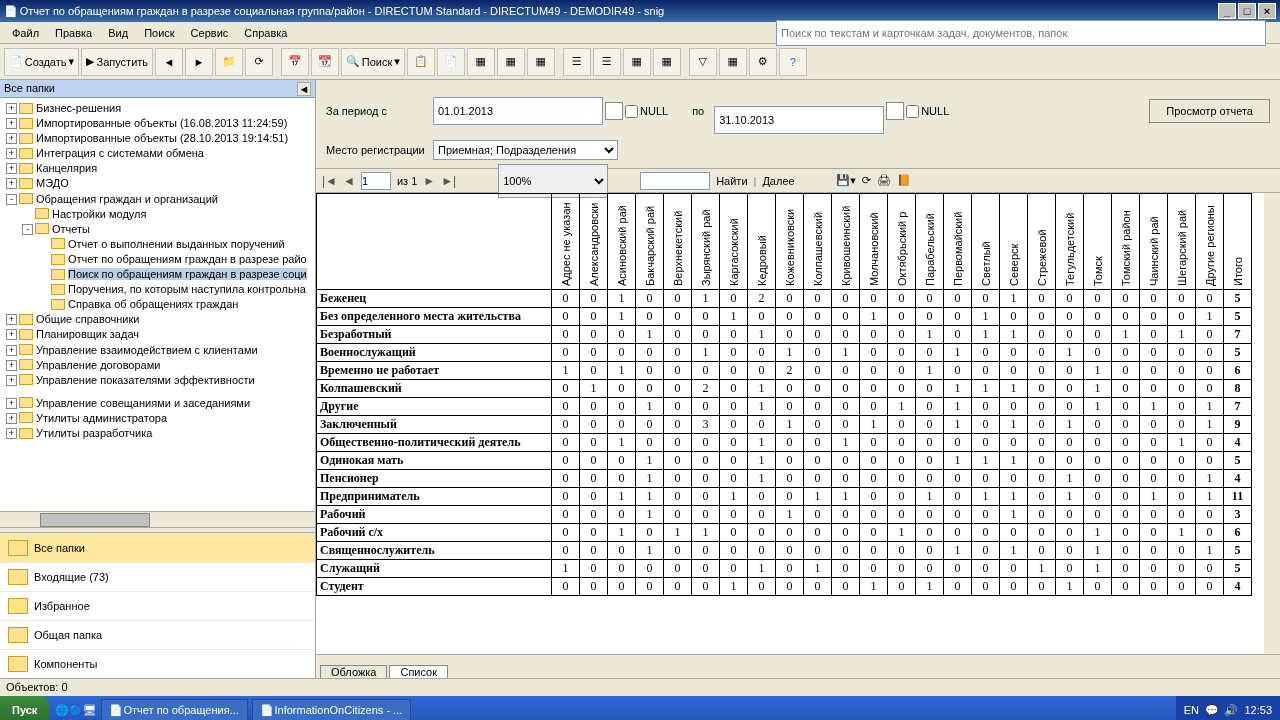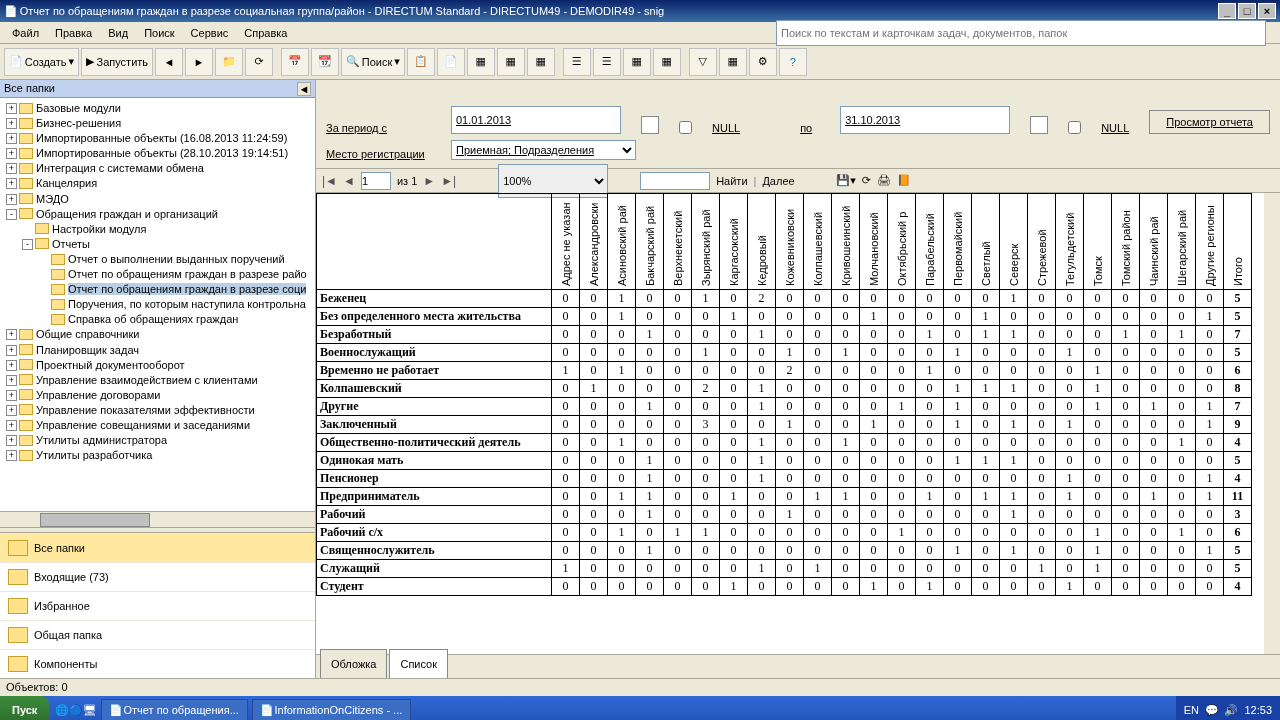--- a/index.html
+++ b/index.html
@@ -27,41 +27,41 @@
 .tree .lbl { vertical-align:middle; }
 .tree .sel { background:#b8cfe5; }
 .hscroll { height:16px; background:#ece9d8; border-top:1px solid #aca899; position:relative; }
 .hscroll .thumb { position:absolute; left:40px; width:110px; height:14px; top:1px; background:#c0c0c0; border:1px solid #888; }
 .splitbar { height:6px; background:#ece9d8; border-top:1px solid #aca899; border-bottom:1px solid #aca899; text-align:center; color:#888; }
 .navlist .navitem { display:flex; align-items:center; padding:6px 8px; gap:6px; border-top:1px solid #ece9d8; cursor:default; }
 .navlist .navitem .folder { width:20px; height:16px; background:#ffe28a; border:1px solid #c8a030; }
 .navlist .navitem.active { background:#ffe8a0; }
 .right { flex:1; background:#fff; display:flex; flex-direction:column; }
 .params { background:#ece9d8; padding:8px 10px; border-bottom:1px solid #aca899; display:flex; flex-direction:column; gap:6px; }
-.params .row { display:flex; align-items:flex-end; gap:20px;text-decoration:underline; }
+.params .row { display:flex; align-items:center; gap:2px; }
 .params label { width:105px; }
 .params input[type=text] { height:28px; border:1px solid #7f9db9; padding:0 4px; background:#fff; }
 .params select { height:20px; border:1px solid #7f9db9; background:#fff; }
 .params .cal { width:18px; height:18px; border:1px solid #888; background:#fff; display:inline-block; }
 .params .viewbtn { margin-left:auto; height:24px; padding:0 16px; border:1px solid #888; background:#ece9d8; cursor:default; }
 .rviewer { background:#ece9d8; height:24px; display:flex; align-items:center; padding:0 6px; gap:6px; border-bottom:1px solid #aca899; }
 .rviewer .nav { font-size:12px; color:#555; cursor:default; }
 .rviewer input { height:18px; border:1px solid #7f9db9; }
 .rviewer select { height:34px; border:1px solid #7f9db9; }
 .rviewer .sep { color:#888; }
 .report { flex:1; overflow:auto; position:relative; }
 .report table { border-collapse:collapse; }
 .report th, .report td { border:1px solid #000; padding:1px 3px; text-align:center; font-family:'Times New Roman',serif; font-size:12px; }
 .report th.rowhdr { width:235px; text-align:left; font-weight:bold; height:18px; }
 .report th.colhdr { height:96px; width:28px; vertical-align:bottom; padding-bottom:4px; font-weight:normal; }
 .report th.colhdr .rot { transform:rotate(-90deg); white-space:nowrap; width:14px; margin:0 auto; font-size:11px; }
 .report td.rowname { text-align:left; font-weight:bold; }
 .report td.total { font-weight:bold; }
 .bottomtabs { height:24px; background:#ece9d8; border-top:1px solid #aca899; display:flex; align-items:flex-end; padding:0 4px; }
-.bottomtabs .tab { padding:8px 10px; border:1px solid #888; background:#ece9d8; border-bottom:none; margin-right:2px; cursor:default; }
+.bottomtabs .tab { padding:0 10px; border:1px solid #888; background:#ece9d8; border-bottom:none; margin-right:2px; cursor:default; }
 .bottomtabs .tab.active { background:#fff; }
 .status { height:18px; background:#ece9d8; border-top:1px solid #aca899; padding:2px 6px; }
 .taskbar { height:28px; background:linear-gradient(#3168d5,#2355b8); display:flex; align-items:center; color:#fff; }
 .taskbar .start { background:linear-gradient(#3c8b3c,#2d6e2d); height:28px; display:flex; align-items:center; padding:0 12px; font-weight:bold; border-radius:0 8px 8px 0; }
 .taskbar .tray { margin-left:auto; background:#1941a5; height:28px; display:flex; align-items:center; padding:0 8px; gap:6px; }
 .taskbar .titem { background:#3a6ec5; height:22px; display:flex; align-items:center; padding:0 8px; margin-left:4px; border:1px solid #2a4a95; max-width:180px; }
 .vscroll { position:absolute; right:0; top:0; bottom:0; width:16px; background:#ece9d8; }
 </style>
 </head>
 <body>
@@ -111,42 +111,40 @@
   <div class="tbtn icononly" style="color:#1e6fd8">?</div>
 </div>
 
 <div class="body">
   <div class="left">
     <div class="hdr">
       <span>Все папки</span>
       <span class="arrow">◄</span>
     </div>
     <div class="tree" id="tree">
-        <div class="node" style="padding-left: 4px;"><span class="exp">+</span><span class="folder"></span><span class="lbl">Базовые модули</span></div>
         <div class="node" style="padding-left: 4px;"><span class="exp">+</span><span class="folder"></span><span class="lbl">Бизнес-решения</span></div>
         <div class="node" style="padding-left: 4px;"><span class="exp">+</span><span class="folder"></span><span class="lbl">Импортированные объекты (16.08.2013 11:24:59)</span></div>
         <div class="node" style="padding-left: 4px;"><span class="exp">+</span><span class="folder"></span><span class="lbl">Импортированные объекты (28.10.2013 19:14:51)</span></div>
         <div class="node" style="padding-left: 4px;"><span class="exp">+</span><span class="folder"></span><span class="lbl">Интеграция с системами обмена</span></div>
         <div class="node" style="padding-left: 4px;"><span class="exp">+</span><span class="folder"></span><span class="lbl">Канцелярия</span></div>
         <div class="node" style="padding-left: 4px;"><span class="exp">+</span><span class="folder"></span><span class="lbl">МЭДО</span></div>
         <div class="node" style="padding-left: 4px;"><span class="exp">-</span><span class="folder"></span><span class="lbl">Обращения граждан и организаций</span></div>
         <div class="node" style="padding-left: 20px;"><span style="display:inline-block;width:13px"></span><span class="folder"></span><span class="lbl">Настройки модуля</span></div>
         <div class="node" style="padding-left: 20px;"><span class="exp">-</span><span class="folder"></span><span class="lbl">Отчеты</span></div>
         <div class="node" style="padding-left: 36px;"><span style="display:inline-block;width:13px"></span><span class="folder"></span><span class="lbl">Отчет о выполнении выданных поручений</span></div>
         <div class="node" style="padding-left: 36px;"><span style="display:inline-block;width:13px"></span><span class="folder"></span><span class="lbl">Отчет по обращениям граждан в разрезе райо</span></div>
-        <div class="node" style="padding-left: 36px;"><span style="display:inline-block;width:13px"></span><span class="folder"></span><span class="lbl sel">Отчет по обращениям граждан в разрезе соци</span></div>
+        <div class="node" style="padding-left: 36px;"><span style="display:inline-block;width:13px"></span><span class="folder"></span><span class="lbl sel">Поиск по обращениям граждан в разрезе соци</span></div>
         <div class="node" style="padding-left: 36px;"><span style="display:inline-block;width:13px"></span><span class="folder"></span><span class="lbl">Поручения, по которым наступила контрольна</span></div>
         <div class="node" style="padding-left: 36px;"><span style="display:inline-block;width:13px"></span><span class="folder"></span><span class="lbl">Справка об обращениях граждан</span></div>
         <div class="node" style="padding-left: 4px;"><span class="exp">+</span><span class="folder"></span><span class="lbl">Общие справочники</span></div>
         <div class="node" style="padding-left: 4px;"><span class="exp">+</span><span class="folder"></span><span class="lbl">Планировщик задач</span></div>
-        <div class="node" style="padding-left: 4px;"><span class="exp">+</span><span class="folder"></span><span class="lbl">Проектный документооборот</span></div>
         <div class="node" style="padding-left: 4px;"><span class="exp">+</span><span class="folder"></span><span class="lbl">Управление взаимодействием с клиентами</span></div>
         <div class="node" style="padding-left: 4px;"><span class="exp">+</span><span class="folder"></span><span class="lbl">Управление договорами</span></div>
         <div class="node" style="padding-left: 4px;"><span class="exp">+</span><span class="folder"></span><span class="lbl">Управление показателями эффективности</span></div>
-        <div class="node" style="padding-left: 4px;"><span class="exp">+</span><span class="folder"></span><span class="lbl">Управление совещаниями и заседаниями</span></div>
+        <div class="node" style="padding-left: 4px; margin-top: 8px;"><span class="exp">+</span><span class="folder"></span><span class="lbl">Управление совещаниями и заседаниями</span></div>
         <div class="node" style="padding-left: 4px;"><span class="exp">+</span><span class="folder"></span><span class="lbl">Утилиты администратора</span></div>
         <div class="node" style="padding-left: 4px;"><span class="exp">+</span><span class="folder"></span><span class="lbl">Утилиты разработчика</span></div>
       </div>
     <div class="hscroll">
         <div class="thumb"></div>
       </div>
     <div class="splitbar">⋯</div>
     <div class="navlist" id="navlist">
         <div class="navitem active">
           <span class="folder"></span>

